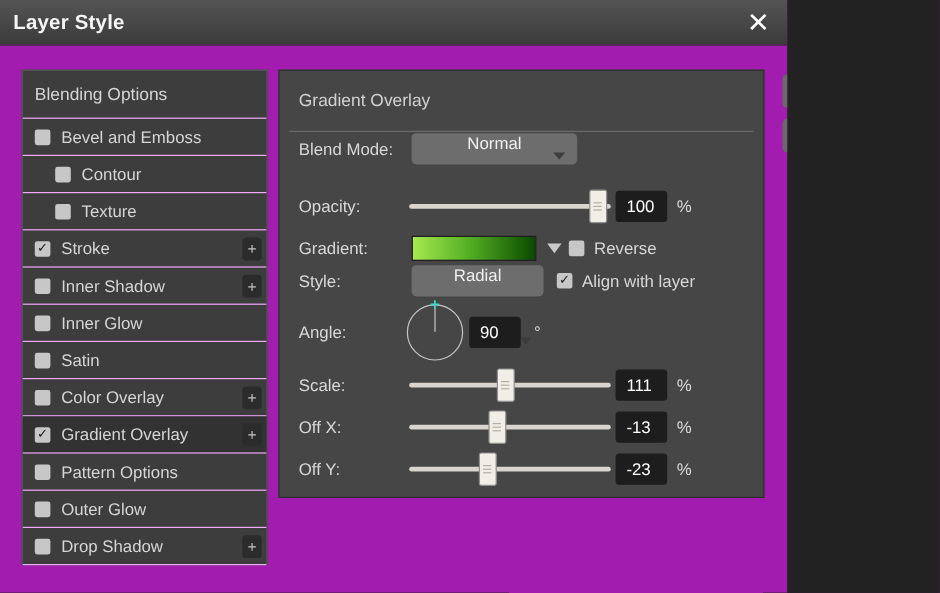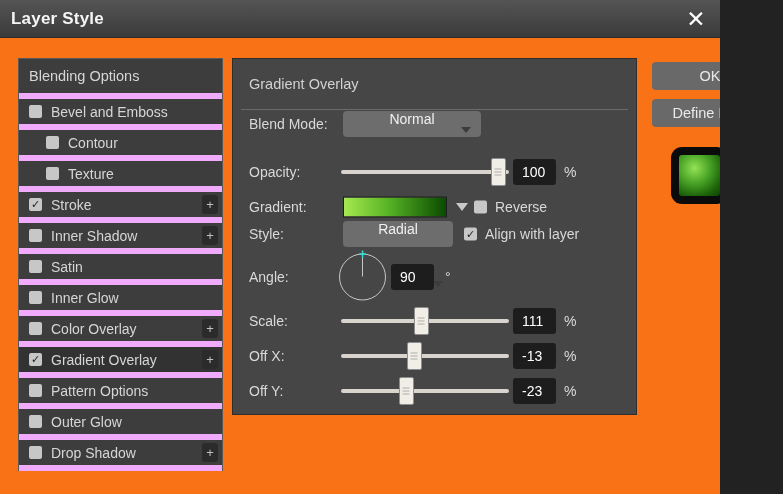--- a/index.html
+++ b/index.html
@@ -1,19 +1,19 @@
 <!DOCTYPE html>
 <html><head>
 <meta charset="utf-8">
 <style>
   html,body { margin:0; padding:0; background:#222; }
   * { box-sizing:border-box; }
   .dialog {
-    position:relative; width:720px; height:494px; overflow:hidden;
-    background:#f97316; color:#d8d8d8;
+    position:relative; width:656px; height:494px; overflow:hidden;
+    background:#a21caf; color:#d8d8d8;
     font-family:"Liberation Sans","DejaVu Sans",sans-serif; font-size:14px;
   }
   
   .titlebar {
     position:absolute; left:0; top:0; right:0; height:38px;
     background:linear-gradient(#545454,#3b3b3b);
     border-bottom:1px solid #2b2b2b;
   }
   .titlebar .title {
     position:absolute; left:11px; top:0; line-height:38px;
@@ -24,21 +24,21 @@
     color:#ffffff; font-size:23px; font-weight:bold; text-align:center;
     line-height:32px; cursor:pointer;
   }
   
   .sidebar {
     position:absolute; left:18px; top:58px; width:205px; height:413px;
     background:#3d3d3d; border:1px solid #585858;
   }
   .side-row {
     display:flex; align-items:center; height:31px; padding-left:10px;
-    border-bottom:6px solid #f0abfc; color:#d6d6d6; cursor:pointer;
+    border-bottom:1px solid #f0abfc; color:#d6d6d6; cursor:pointer;
   }
   .side-row.header-row { height:40px; font-size:14.5px; }
   .side-row.indent { padding-left:27px; }
   .side-row.selected { background:#323232; }
   .side-row .label { white-space:nowrap; }
   .cb {
     width:13px; height:13px; min-width:13px; background:#c7c7c7;
     border-radius:2px; display:inline-flex; align-items:center; justify-content:center;
     font-size:11px; line-height:11px; color:#1d1d1d; font-weight:bold;
   }
@@ -138,25 +138,25 @@
         <span class="label">Stroke</span>
         <span class="plus-btn">+</span>
       </div>
       <div class="side-row">
         <span class="cb"></span>
         <span class="label">Inner Shadow</span>
         <span class="plus-btn">+</span>
       </div>
       <div class="side-row">
         <span class="cb"></span>
+        <span class="label">Inner Glow</span>
+      </div>
+      <div class="side-row">
+        <span class="cb"></span>
         <span class="label">Satin</span>
-      </div>
-      <div class="side-row">
-        <span class="cb"></span>
-        <span class="label">Inner Glow</span>
       </div>
       <div class="side-row">
         <span class="cb"></span>
         <span class="label">Color Overlay</span>
         <span class="plus-btn">+</span>
       </div>
       <div class="side-row selected">
         <span class="cb">✓</span>
         <span class="label">Gradient Overlay</span>
         <span class="plus-btn">+</span>

